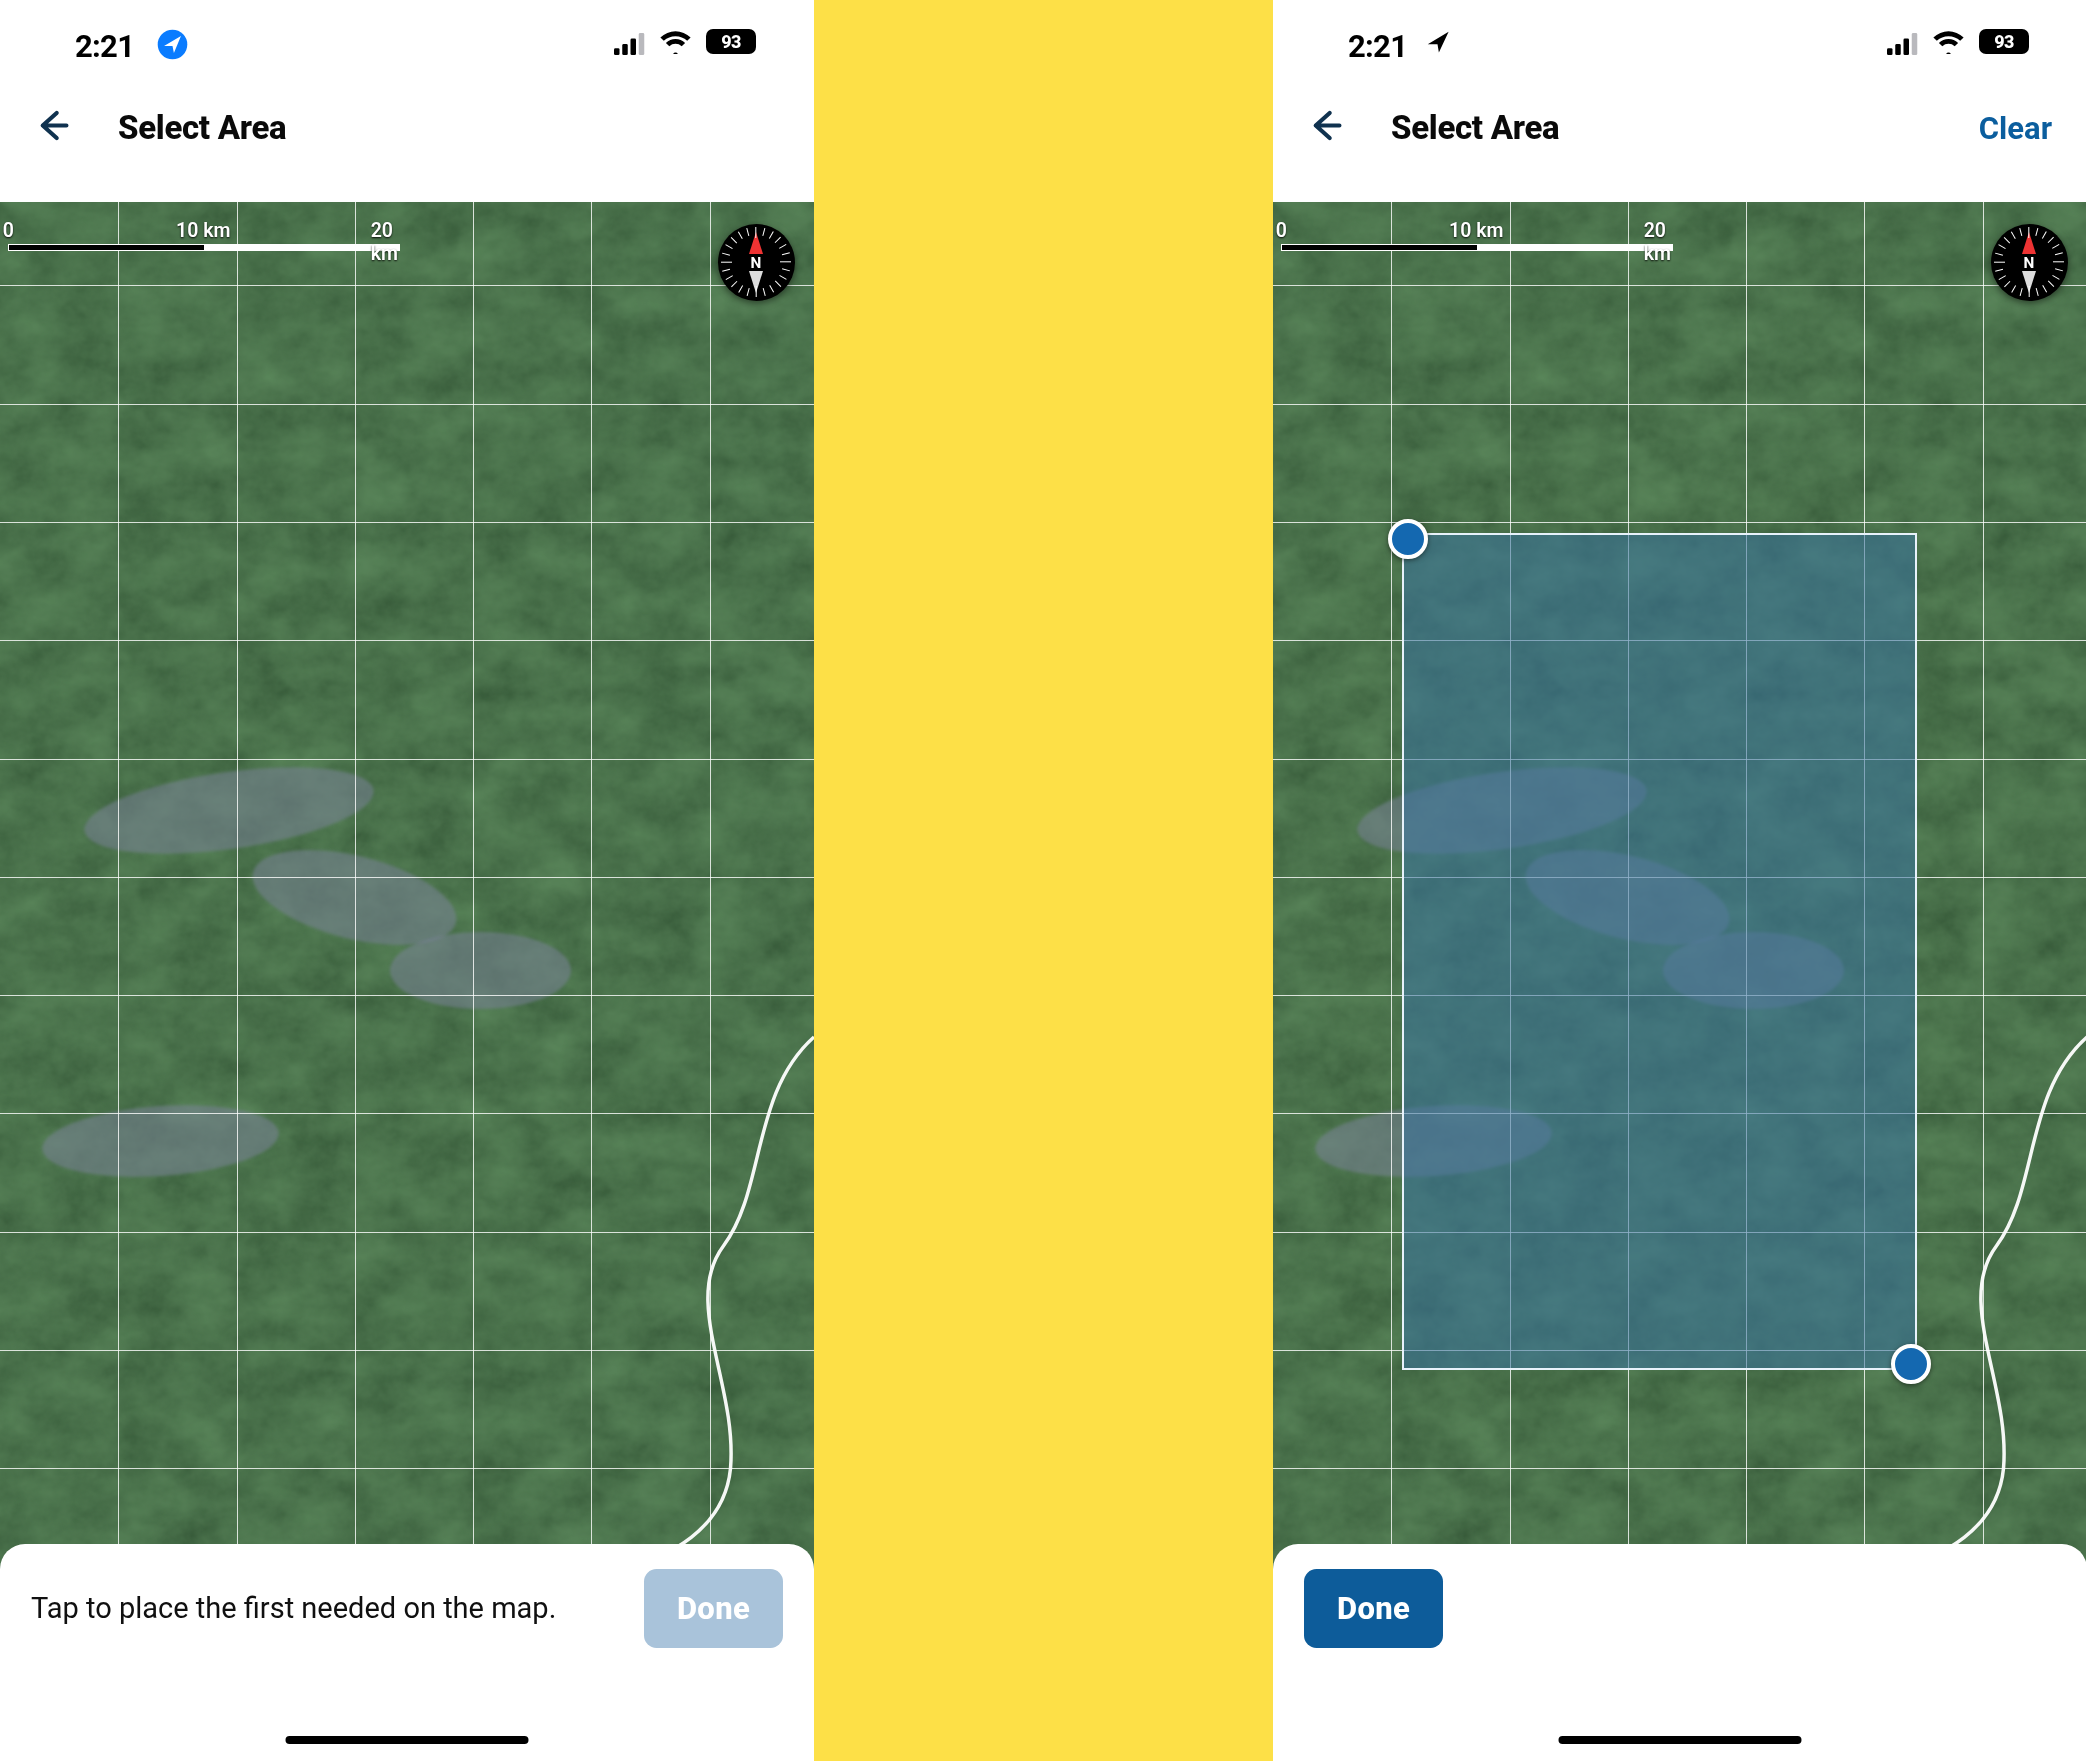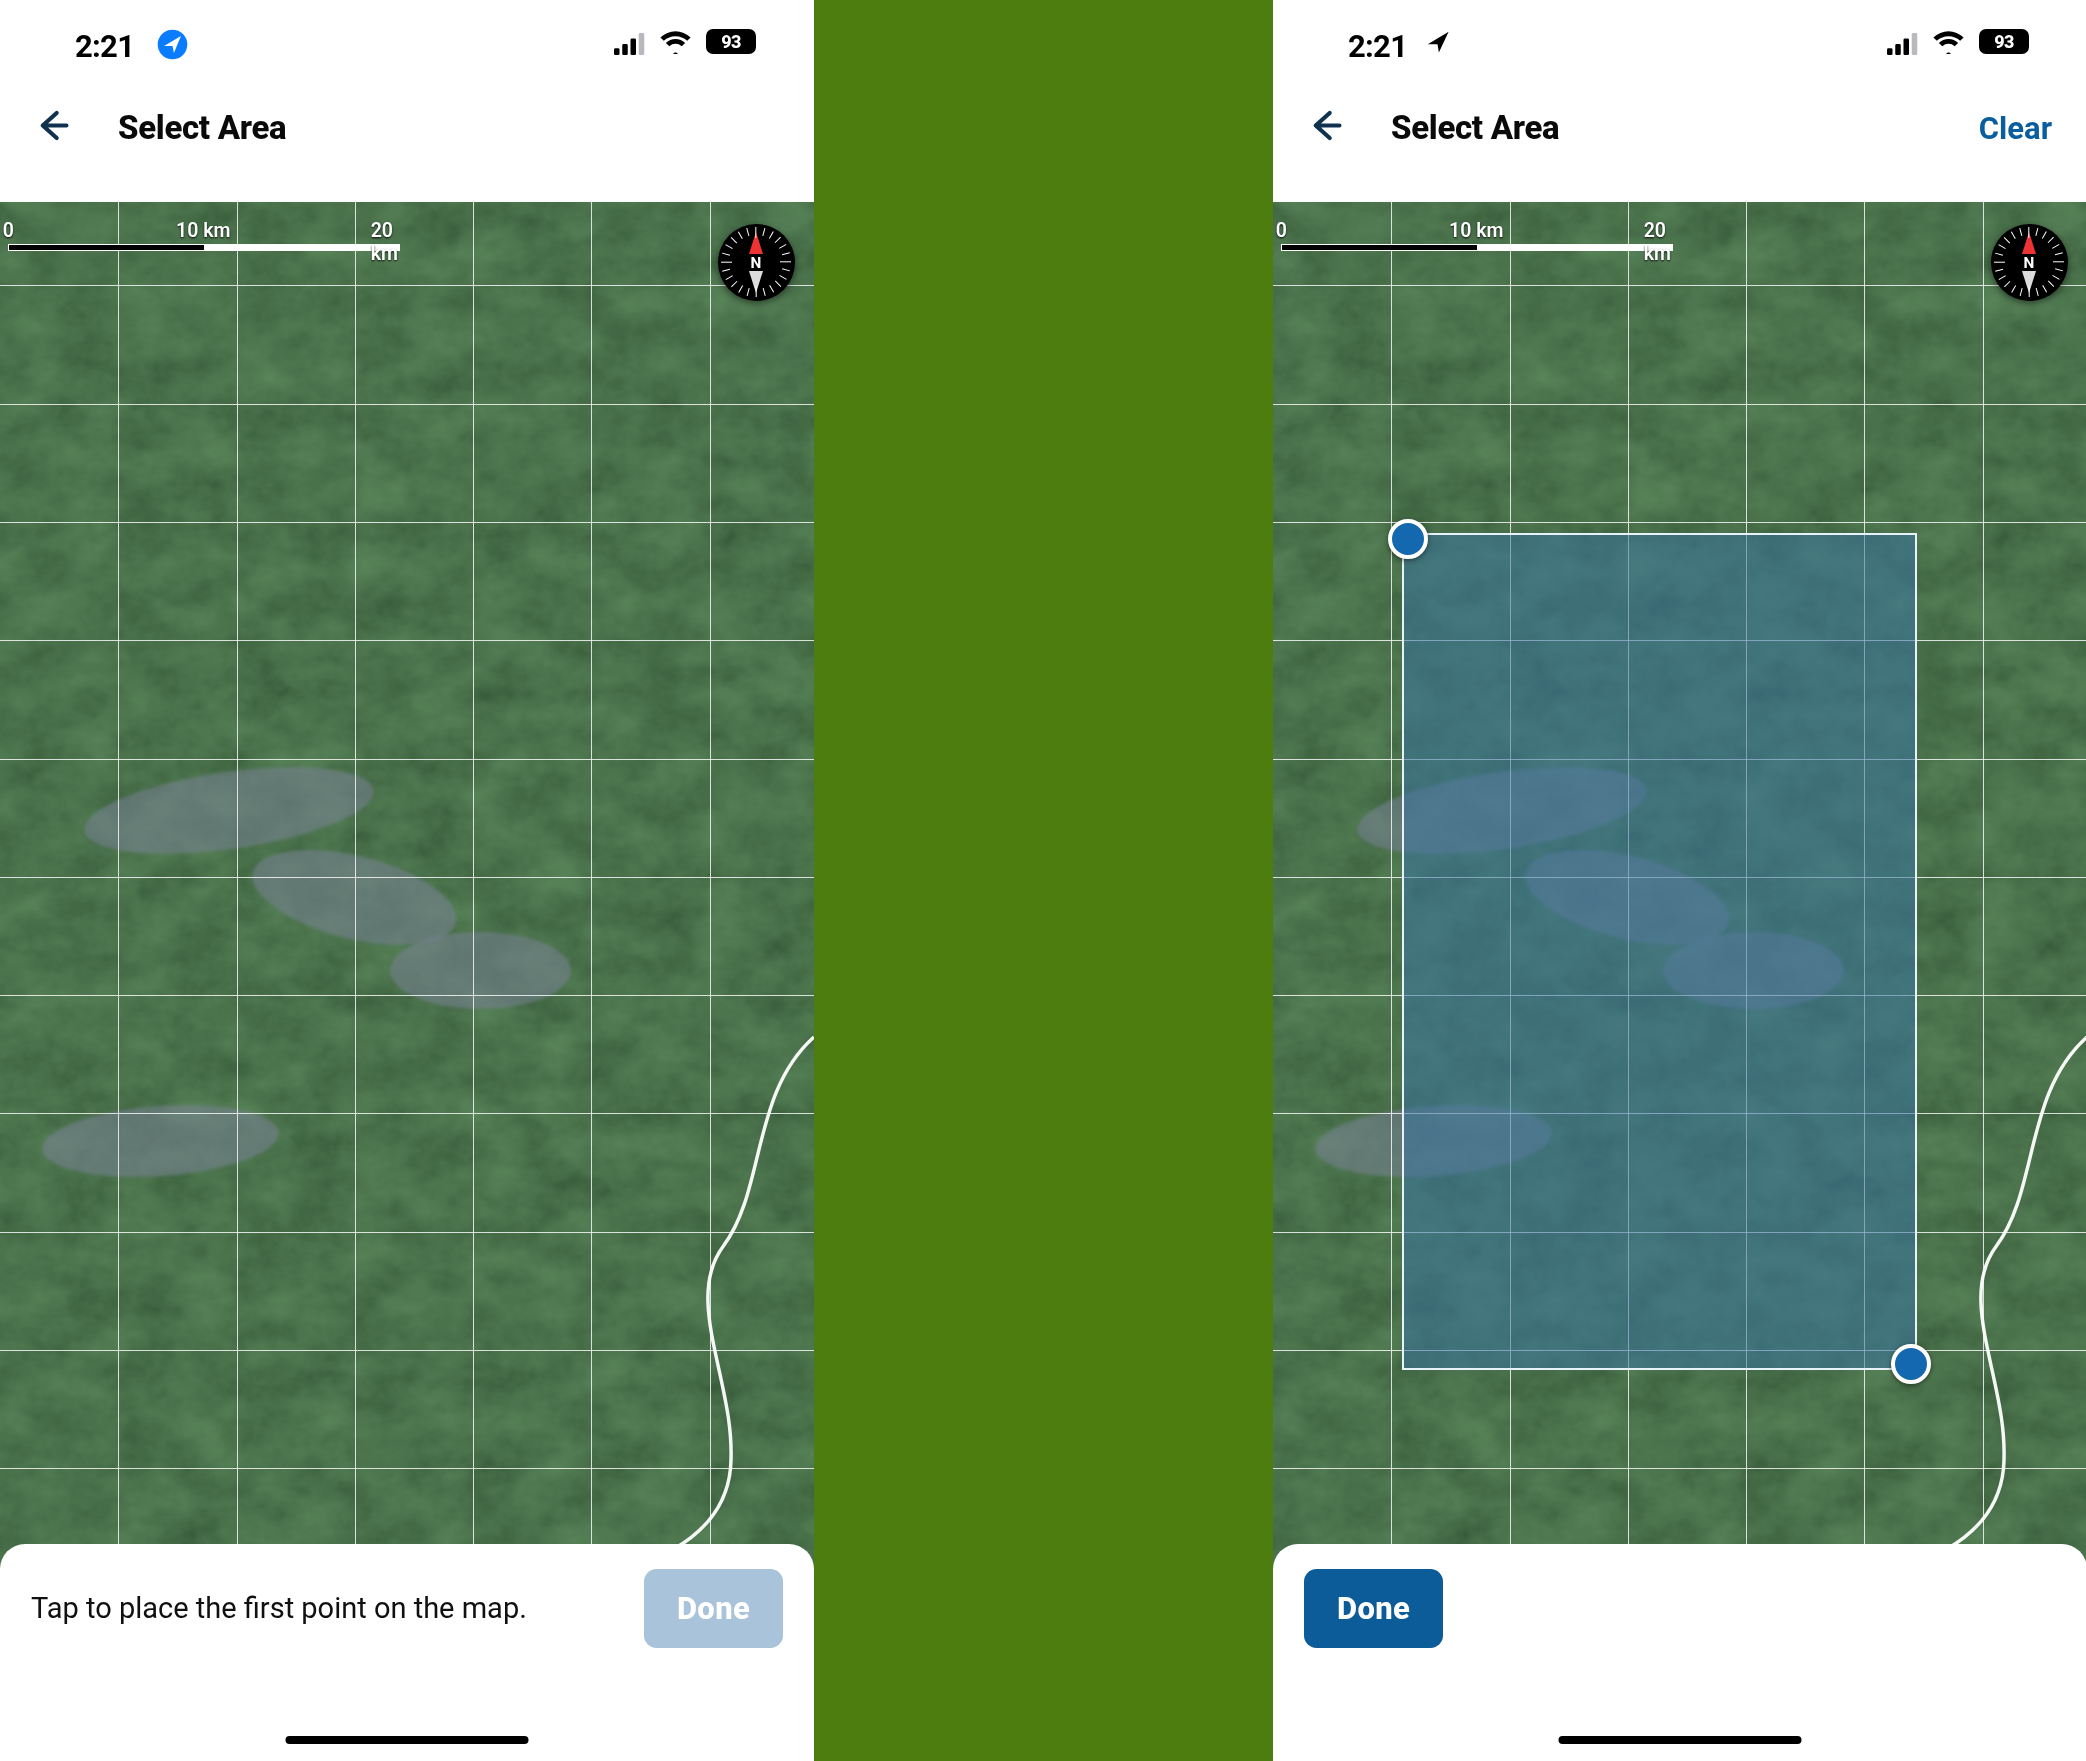--- a/index.html
+++ b/index.html
@@ -1,16 +1,16 @@
 <!DOCTYPE html>
 <html style="font-size:11px"><head>
 <meta charset="utf-8">
 <style>
   html,body{margin:0;padding:0;background:#fff;font-family:-apple-system,BlinkMacSystemFont,"Segoe UI",Roboto,Helvetica,Arial,sans-serif;}
-  .canvas{position:relative;width:1679px;height:1761px;background:#4d7c0f;}
+  .canvas{position:relative;width:1679px;height:1761px;background:#fde047;}
   .phone{position:absolute;width:814px;height:1761px;background:#fff;}
   .phone.left{left:0;top:0;}
   .phone.right{left:1273px;top:0;}
 
   
   .status-bar{position:relative;height:77px;width:100%;}
   .status-time{position:absolute;left:75px;top:28px;font-size:31px;font-weight:700;color:#000;letter-spacing:-0.7px;}
   .status-loc{position:absolute;top:29px;display:inline-block;}
   .status-loc.blue{left:157px;}
   .status-loc.black{left:152px;}
@@ -183,21 +183,21 @@
           <div class="tick" style="transform: translateX(-50%) rotate(270deg); height: 11px;"></div>
           <div class="tick" style="transform: translateX(-50%) rotate(285deg);"></div>
           <div class="tick" style="transform: translateX(-50%) rotate(300deg);"></div>
           <div class="tick" style="transform: translateX(-50%) rotate(315deg);"></div>
           <div class="tick" style="transform: translateX(-50%) rotate(330deg);"></div>
           <div class="tick" style="transform: translateX(-50%) rotate(345deg);"></div>
         </div>
     </div>
 
     <div class="sheet">
-      <div class="sheet-text">Tap to place the first point on the map.</div>
+      <div class="sheet-text">Tap to place the first needed on the map.</div>
       <div class="done-btn disabled">Done</div>
     </div>
 
     <div class="home-indicator"></div>
   </div>
 
   <div class="phone right">
 
     <div class="status-bar">
       <span class="status-time">2:21</span>

